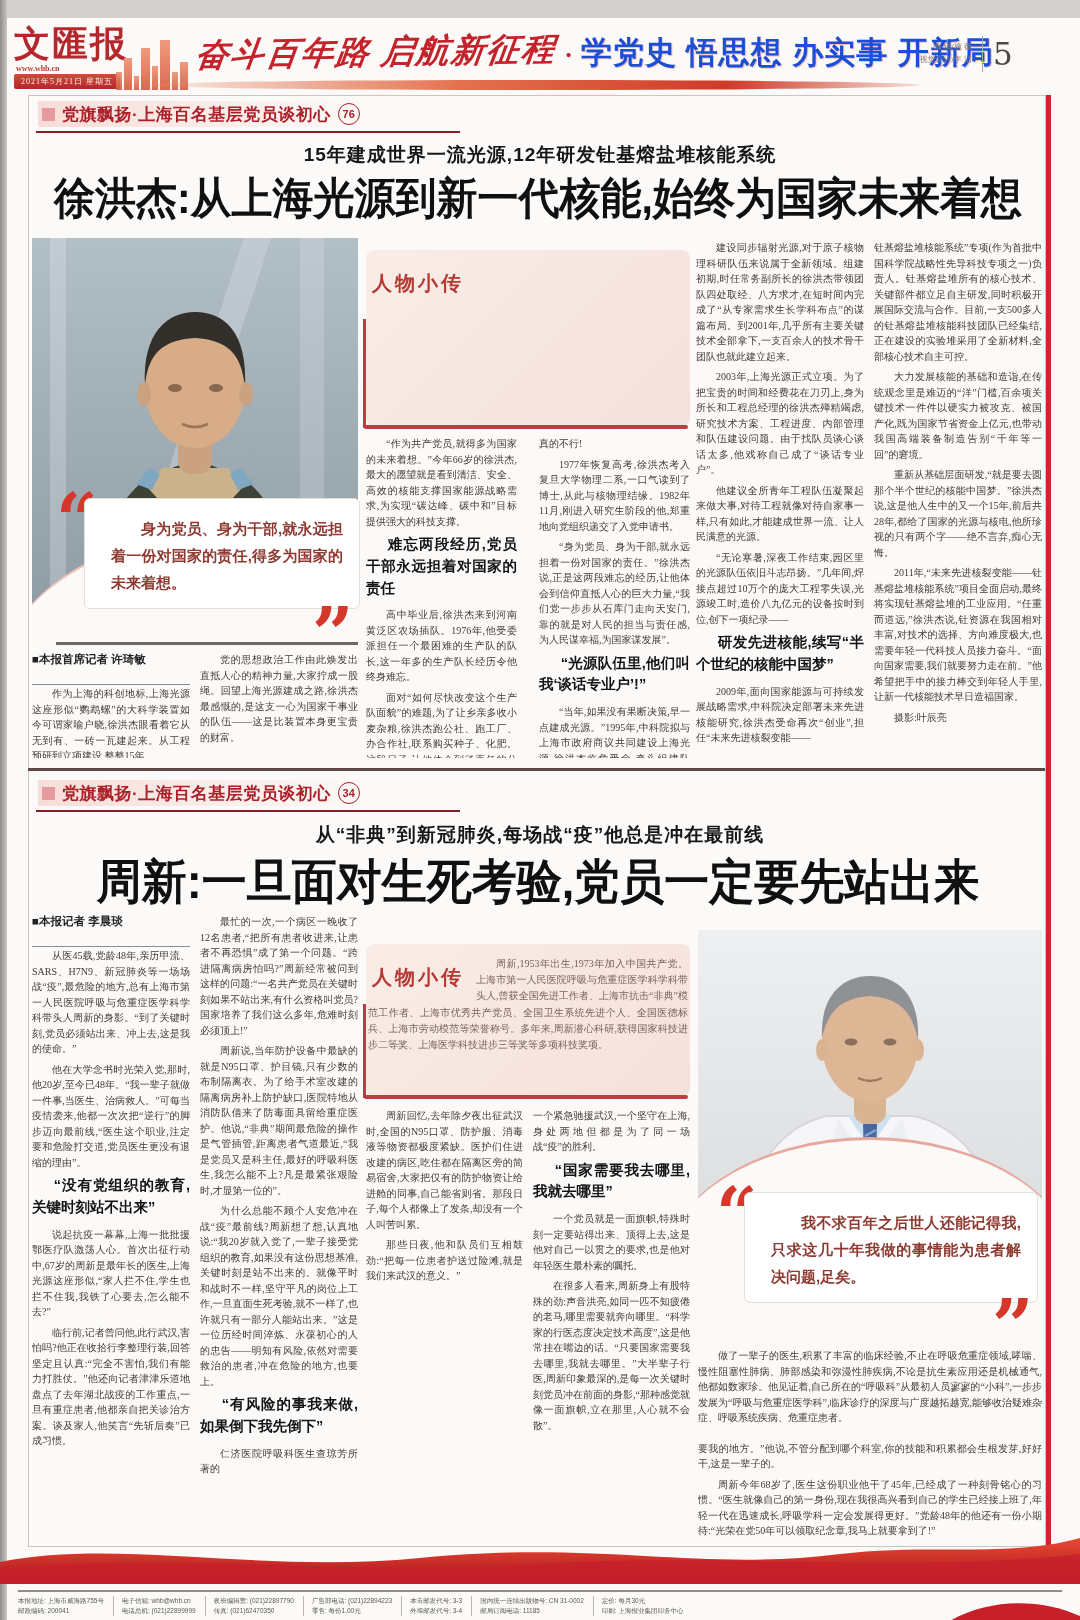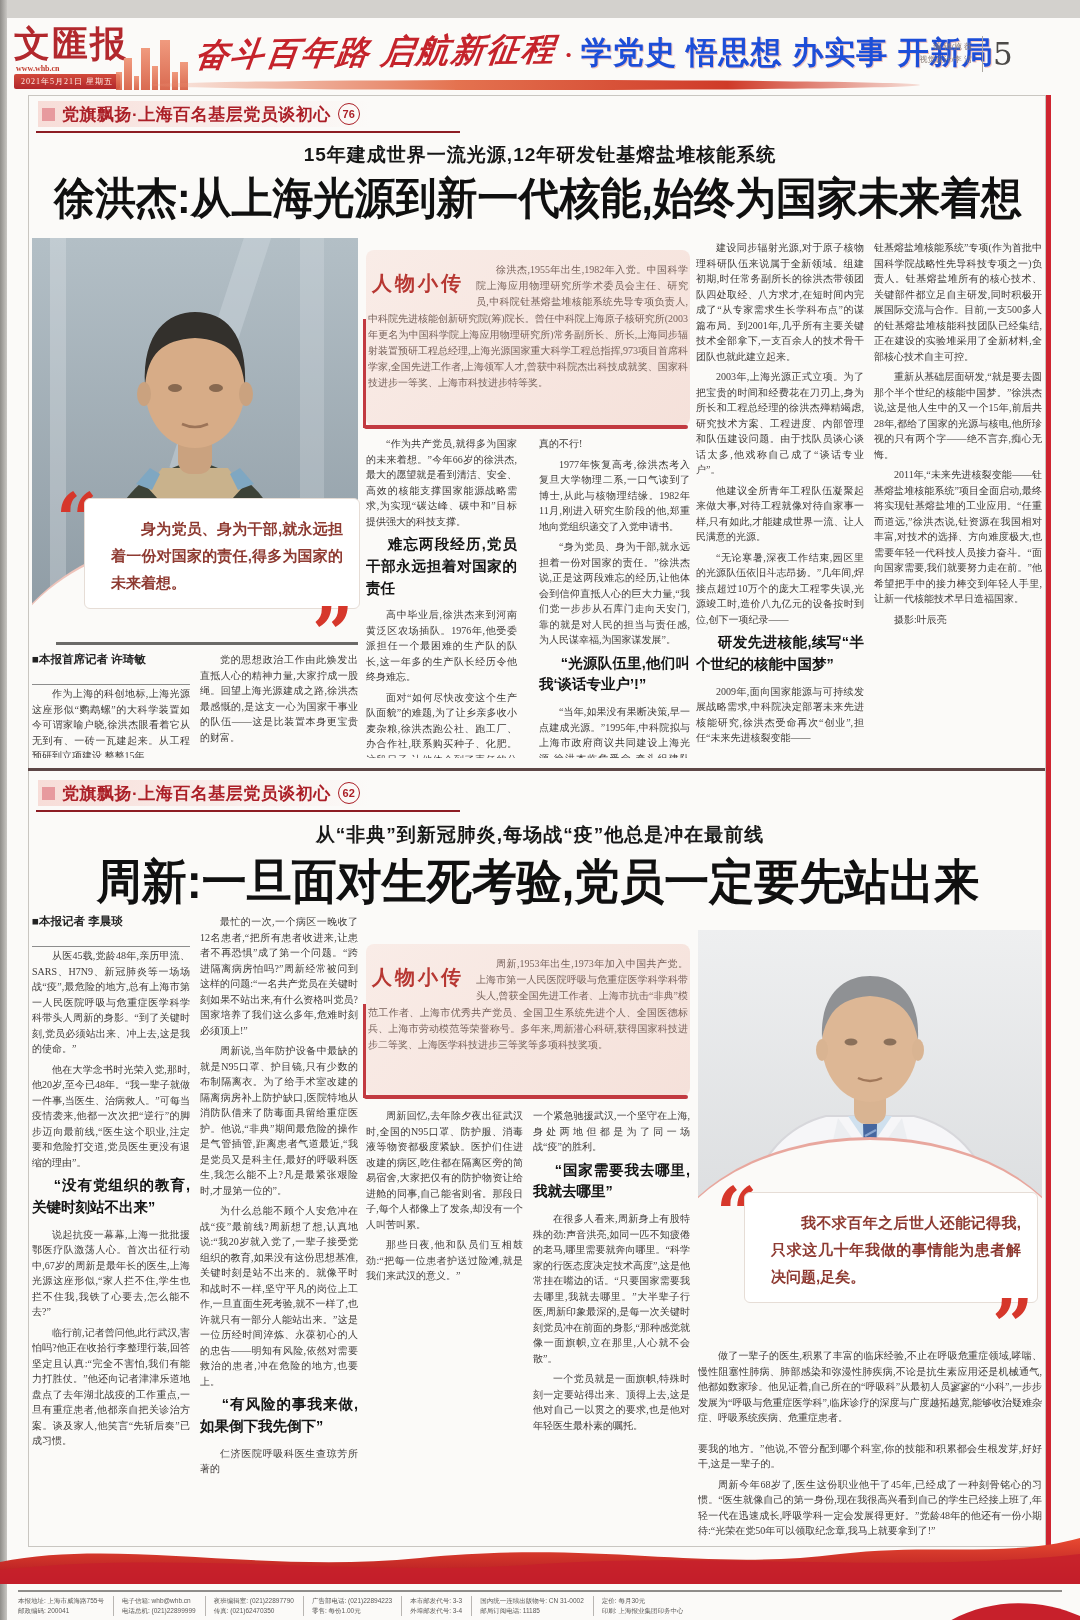--- a/index.html
+++ b/index.html
@@ -180,21 +180,20 @@
     </div>
     <div class="ncol">
       <p>党的思想政治工作由此焕发出直抵人心的精神力量,大家拧成一股绳。回望上海光源建成之路,徐洪杰最感慨的,是这支一心为国家干事业的队伍——这是比装置本身更宝贵的财富。</p>
     </div>
   </div>
 
   <div class="bio" style="left:366px;top:250px;width:324px;height:176px;">
     <span class="rb"></span>
     <span class="rl"></span>
     <div class="bio-title">人物小传</div>
-    <div class="bio-text">徐洪杰,1955年出生,1982年入党。中国科学院上海应用物理研究所学术委员会主任、研究员,中科院钍基熔盐堆核能系统先导专项负责人,中科院先进核能创新研究院(筹)院长。曾任中科院上海原子核研究所(2003年更名为中国科学院上海应用物理研究所)常务副所长、所长,上海同步辐射装置预研工程总经理,上海光源国家重大科学工程总指挥,973项目首席科学家,全国先进工作者,上海领军人才,曾获中科院杰出科技成就奖、国家科技进步一等奖、上海市科技进步特等奖。</div>
   </div>
 
   <div class="cols" style="left:366px;top:436px;width:324px;height:322px;gap:22px;">
     <div class="ncol">
       <p>“作为共产党员,就得多为国家的未来着想。”今年66岁的徐洪杰,最大的愿望就是看到清洁、安全、高效的核能支撑国家能源战略需求,为实现“碳达峰、碳中和”目标提供强大的科技支撑。</p>
       <div class="subhead">难忘两段经历,党员干部永远担着对国家的责任</div>
       <p>高中毕业后,徐洪杰来到河南黄泛区农场插队。1976年,他受委派担任一个最困难的生产队的队长,这一年多的生产队长经历令他终身难忘。</p>
       <p>面对“如何尽快改变这个生产队面貌”的难题,为了让乡亲多收小麦杂粮,徐洪杰跑公社、跑工厂、办合作社,联系购买种子、化肥。这段日子,让他体会到了责任的分量——农时耽误不得,农村要发展,没有知识的积淀,</p>
     </div>
     <div class="ncol">
@@ -210,32 +209,33 @@
     <div class="ncol">
       <p>建设同步辐射光源,对于原子核物理科研队伍来说属于全新领域。组建初期,时任常务副所长的徐洪杰带领团队四处取经、八方求才,在短时间内完成了“从专家需求生长学科布点”的谋篇布局。到2001年,几乎所有主要关键技术全部拿下,一支百余人的技术骨干团队也就此建立起来。</p>
       <p>2003年,上海光源正式立项。为了把宝贵的时间和经费花在刀刃上,身为所长和工程总经理的徐洪杰殚精竭虑,研究技术方案、工程进度、内部管理和队伍建设问题。由于找队员谈心谈话太多,他戏称自己成了“谈话专业户”。</p>
       <p>他建议全所青年工程队伍凝聚起来做大事,对待工程就像对待自家事一样,只有如此,才能建成世界一流、让人民满意的光源。</p>
       <p>“无论寒暑,深夜工作结束,园区里的光源队伍依旧斗志昂扬。”几年间,焊接点超过10万个的庞大工程零失误,光源竣工时,造价八九亿元的设备按时到位,创下一项纪录——</p>
       <div class="subhead">研发先进核能,续写“半个世纪的核能中国梦”</div>
       <p>2009年,面向国家能源与可持续发展战略需求,中科院决定部署未来先进核能研究,徐洪杰受命再次“创业”,担任“未来先进核裂变能——</p>
     </div>
     <div class="ncol">
       <p style="text-indent:0">钍基熔盐堆核能系统”专项(作为首批中国科学院战略性先导科技专项之一)负责人。钍基熔盐堆所有的核心技术、关键部件都立足自主研发,同时积极开展国际交流与合作。目前,一支500多人的钍基熔盐堆核能科技团队已经集结,正在建设的实验堆采用了全新材料,全部核心技术自主可控。</p>
+      <p>大力发展核能的基础和造诣,在传统观念里是难迈的“洋”门槛,百余项关键技术一件件以硬实力被攻克、被国产化,既为国家节省资金上亿元,也带动我国高端装备制造告别“千年等一回”的窘境。</p>
       <p>重新从基础层面研发,“就是要去圆那个半个世纪的核能中国梦。”徐洪杰说,这是他人生中的又一个15年,前后共28年,都给了国家的光源与核电,他所珍视的只有两个字——绝不言弃,痴心无悔。</p>
       <p>2011年,“未来先进核裂变能——钍基熔盐堆核能系统”项目全面启动,最终将实现钍基熔盐堆的工业应用。“任重而道远,”徐洪杰说,钍资源在我国相对丰富,对技术的选择、方向难度极大,也需要年轻一代科技人员接力奋斗。“面向国家需要,我们就要努力走在前。”他希望把手中的接力棒交到年轻人手里,让新一代核能技术早日造福国家。</p>
       <p class="pcredit">摄影:叶辰亮</p>
     </div>
   </div>
 
   <div class="divider"></div>
 
   <div class="tagrow" style="left:38px;top:780px;">
     <span class="sq"></span>
     <span class="tagtext">党旗飘扬·上海百名基层党员谈初心</span>
-    <span class="cnum">62</span>
+    <span class="cnum">34</span>
   </div>
   <div class="tagline" style="left:36px;top:810px;"></div>
 
   <div class="kicker" style="top:822px;">从“非典”到新冠肺炎,每场战“疫”他总是冲在最前线</div>
   <div class="headline h2a" style="top:850px;">周新:一旦面对生死考验,党员一定要先站出来</div>
 
   <div class="cols" style="left:32px;top:914px;width:326px;height:622px;">
     <div class="ncol">
       <div class="byline">■本报记者 李晨琰</div>
       <p>从医45载,党龄48年,亲历甲流、SARS、H7N9、新冠肺炎等一场场战“疫”,最危险的地方,总有上海市第一人民医院呼吸与危重症医学科学科带头人周新的身影。“到了关键时刻,党员必须站出来、冲上去,这是我的使命。”</p>
@@ -261,22 +261,22 @@
   </div>
 
   <div class="cols" style="left:366px;top:1108px;width:324px;height:428px;">
     <div class="ncol">
       <p>周新回忆,去年除夕夜出征武汉时,全国的N95口罩、防护服、消毒液等物资都极度紧缺。医护们住进改建的病区,吃住都在隔离区旁的简易宿舍,大家把仅有的防护物资让给进舱的同事,自己能省则省。那段日子,每个人都像上了发条,却没有一个人叫苦叫累。</p>
       <p>那些日夜,他和队员们互相鼓劲:“把每一位患者护送过险滩,就是我们来武汉的意义。”</p>
     </div>
     <div class="ncol">
       <p style="text-indent:0">一个紧急驰援武汉,一个坚守在上海,身处两地但都是为了同一场战“疫”的胜利。</p>
       <div class="subhead">“国家需要我去哪里,我就去哪里”</div>
+      <p>一个党员就是一面旗帜,特殊时刻一定要站得出来、顶得上去,这是他对自己一以贯之的要求,也是他对年轻医生最朴素的嘱托。</p>
       <p>在很多人看来,周新身上有股特殊的劲:声音洪亮,如同一匹不知疲倦的老马,哪里需要就奔向哪里。“科学家的行医态度决定技术高度”,这是他常挂在嘴边的话。“只要国家需要我去哪里,我就去哪里。”大半辈子行医,周新印象最深的,是每一次关键时刻党员冲在前面的身影,“那种感觉就像一面旗帜,立在那里,人心就不会散”。</p>
-      <p>一个党员就是一面旗帜,特殊时刻一定要站得出来、顶得上去,这是他对自己一以贯之的要求,也是他对年轻医生最朴素的嘱托。</p>
     </div>
   </div>
 
   <div class="photo" style="left:698px;top:930px;width:344px;height:286px;">
     <svg viewBox="0 0 344 286" preserveAspectRatio="none">
       <defs>
         <linearGradient id="pg2" x1="0" y1="0" x2="0" y2="1">
           <stop offset="0" stop-color="#eeeff0"></stop>
             <stop offset="1" stop-color="#dcdee0"></stop>
         </linearGradient>

